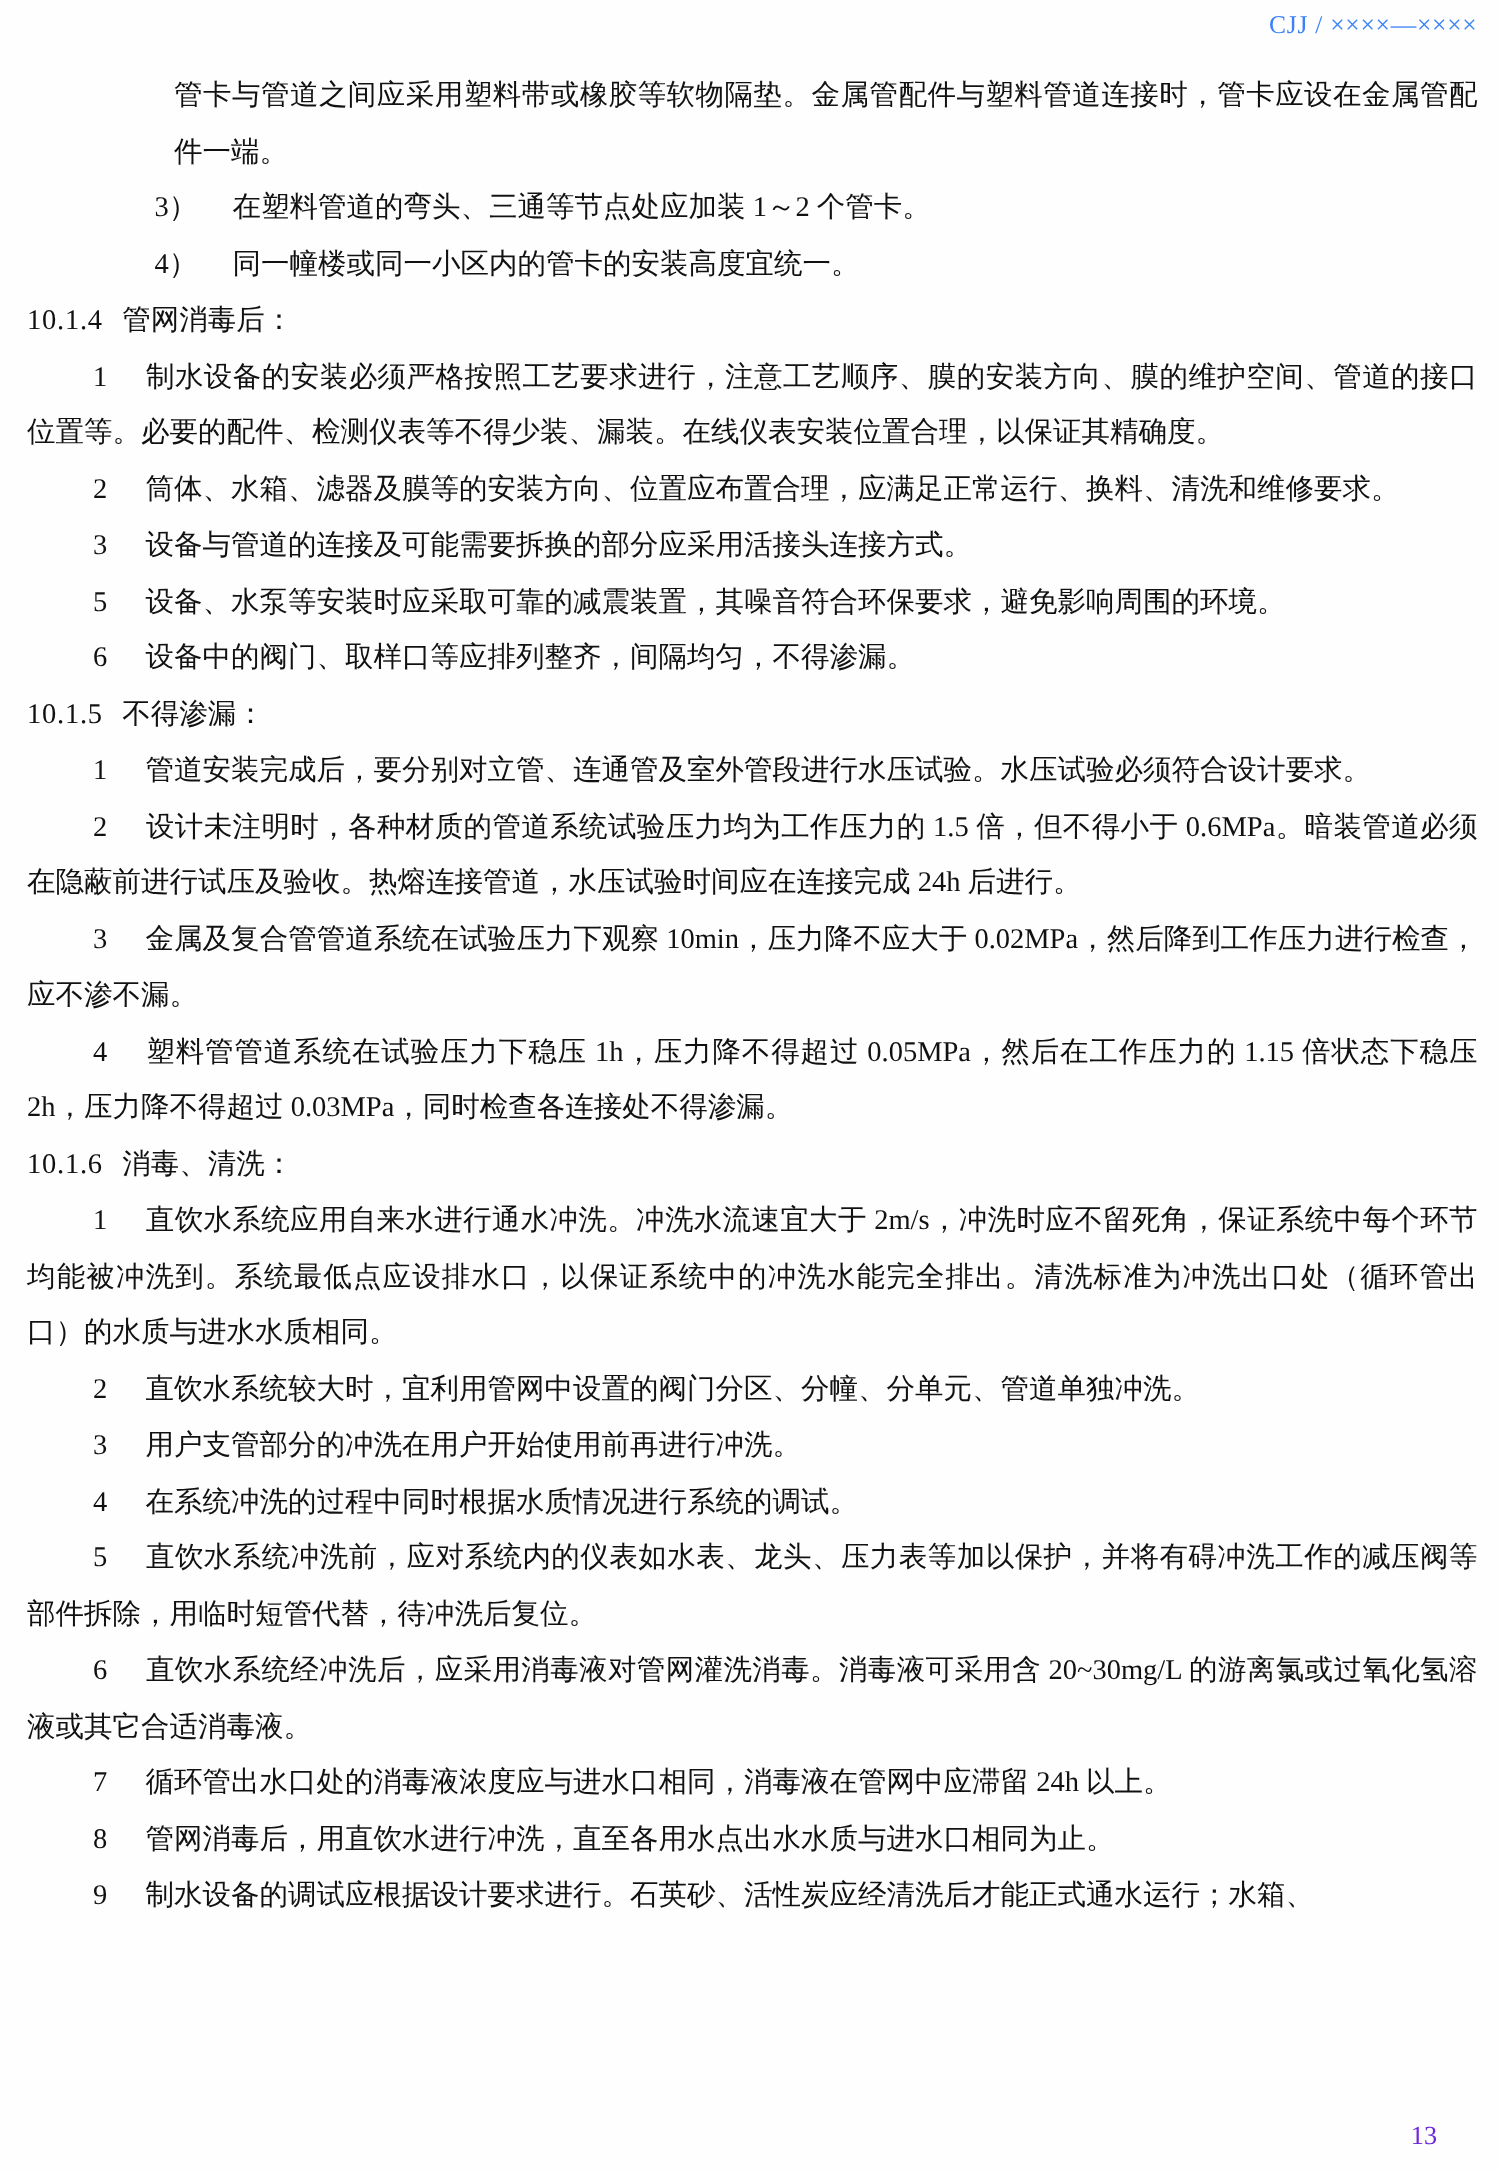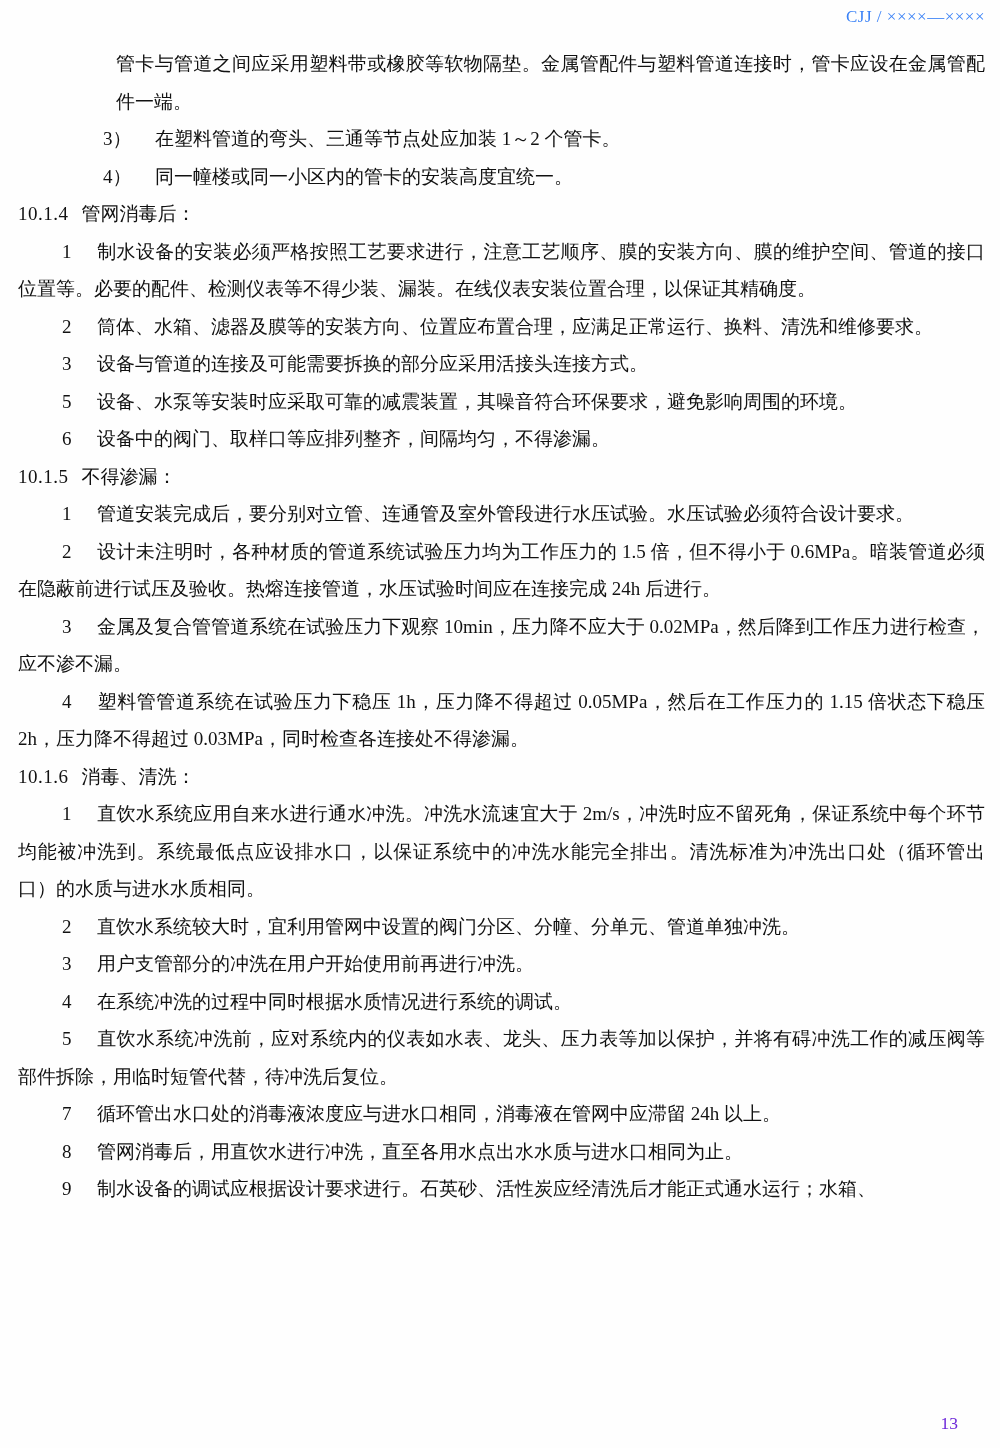--- a/index.html
+++ b/index.html
@@ -96,20 +96,21 @@
     <p class="p-item"><span class="item-num">1</span><span>直饮水系统应用自来水进行通水冲洗。冲洗水流速宜大于 2m/s，冲洗时应不留死角，保证系统中每个环节均能被冲洗到。系统最低点应设排水口，以保证系统中的冲洗水能完全排出。清洗标准为冲洗出口处（循环管出口）的水质与进水水质相同。</span></p>
 
     <p class="p-item"><span class="item-num">2</span><span>直饮水系统较大时，宜利用管网中设置的阀门分区、分幢、分单元、管道单独冲洗。</span></p>
 
     <p class="p-item"><span class="item-num">3</span><span>用户支管部分的冲洗在用户开始使用前再进行冲洗。</span></p>
 
     <p class="p-item"><span class="item-num">4</span><span>在系统冲洗的过程中同时根据水质情况进行系统的调试。</span></p>
 
     <p class="p-item"><span class="item-num">5</span><span>直饮水系统冲洗前，应对系统内的仪表如水表、龙头、压力表等加以保护，并将有碍冲洗工作的减压阀等部件拆除，用临时短管代替，待冲洗后复位。</span></p>
 
+    <p class="p-item"><span class="item-num">6</span><span>直饮水系统经冲洗后，应采用消毒液对管网灌洗消毒。消毒液可采用含 20~30mg/L 的游离氯或过氧化氢溶液或其它合适消毒液。</span></p>
 
     <p class="p-item"><span class="item-num">7</span><span>循环管出水口处的消毒液浓度应与进水口相同，消毒液在管网中应滞留 24h 以上。</span></p>
 
     <p class="p-item"><span class="item-num">8</span><span>管网消毒后，用直饮水进行冲洗，直至各用水点出水水质与进水口相同为止。</span></p>
 
     <p class="p-item"><span class="item-num">9</span><span>制水设备的调试应根据设计要求进行。石英砂、活性炭应经清洗后才能正式通水运行；水箱、</span></p>
 
   </div>
 
   <div class="page-num">13</div>

